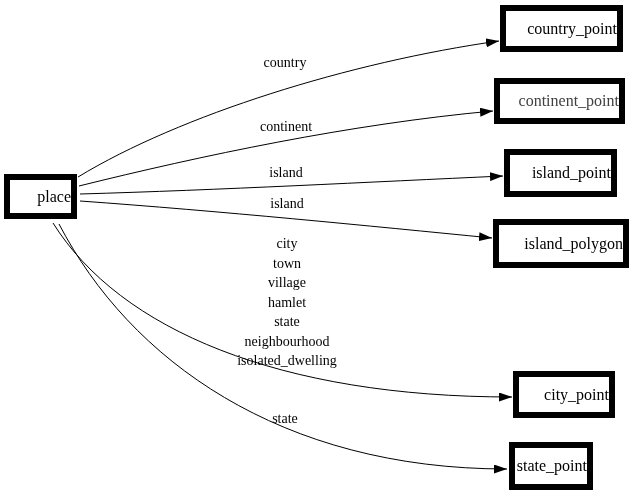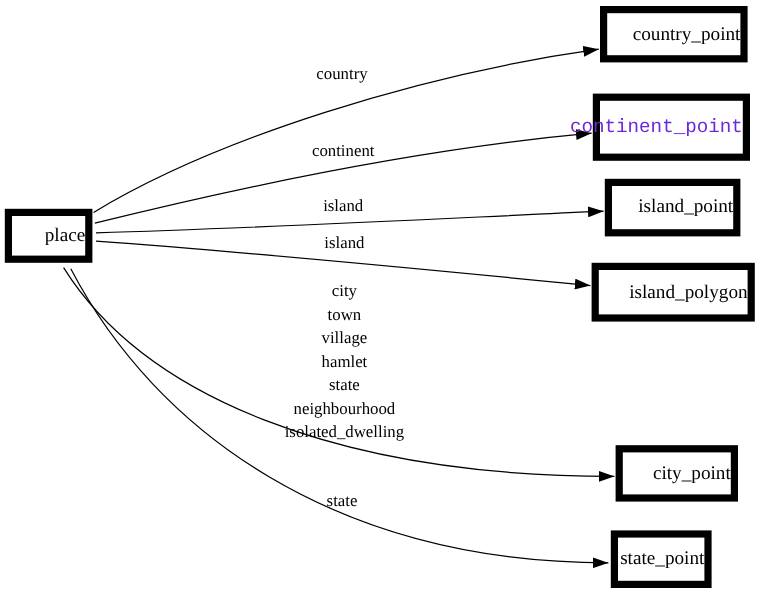--- a/index.html
+++ b/index.html
@@ -85,21 +85,21 @@
     </div>
     <div class="edge-label" style="left: 285px; top: 409px; color: rgb(0, 0, 0);">
       <div>state</div>
     </div>
     <div class="node" style="left: 4px; top: 174px; width: 73px; height: 45px; background: rgb(255, 255, 255); border-color: rgb(0, 0, 0); color: rgb(0, 0, 0);">
       <span>place</span>
     </div>
     <div class="node" style="left: 500px; top: 5px; width: 123px; height: 47px; background: rgb(255, 255, 255); border-color: rgb(0, 0, 0); color: rgb(0, 0, 0);">
       <span>country_point</span>
     </div>
-    <div class="node" style="left: 494px; top: 78px; width: 131px; height: 56px; background: rgb(255, 255, 255); border-color: rgb(0, 0, 0); color: #6d28d9; font-family: Liberation Mono, monospace;">
+    <div class="node" style="left: 494px; top: 78px; width: 131px; height: 46px; background: rgb(255, 255, 255); border-color: rgb(0, 0, 0); color: #404040;">
       <span>continent_point</span>
     </div>
     <div class="node" style="left: 504px; top: 149px; width: 113px; height: 48px; background: rgb(255, 255, 255); border-color: rgb(0, 0, 0); color: rgb(0, 0, 0);">
       <span>island_point</span>
     </div>
     <div class="node" style="left: 493px; top: 219px; width: 136px; height: 49px; background: rgb(255, 255, 255); border-color: rgb(0, 0, 0); color: rgb(0, 0, 0);">
       <span>island_polygon</span>
     </div>
     <div class="node" style="left: 513px; top: 371px; width: 102px; height: 47px; background: rgb(255, 255, 255); border-color: rgb(0, 0, 0); color: rgb(0, 0, 0);">
       <span>city_point</span>

